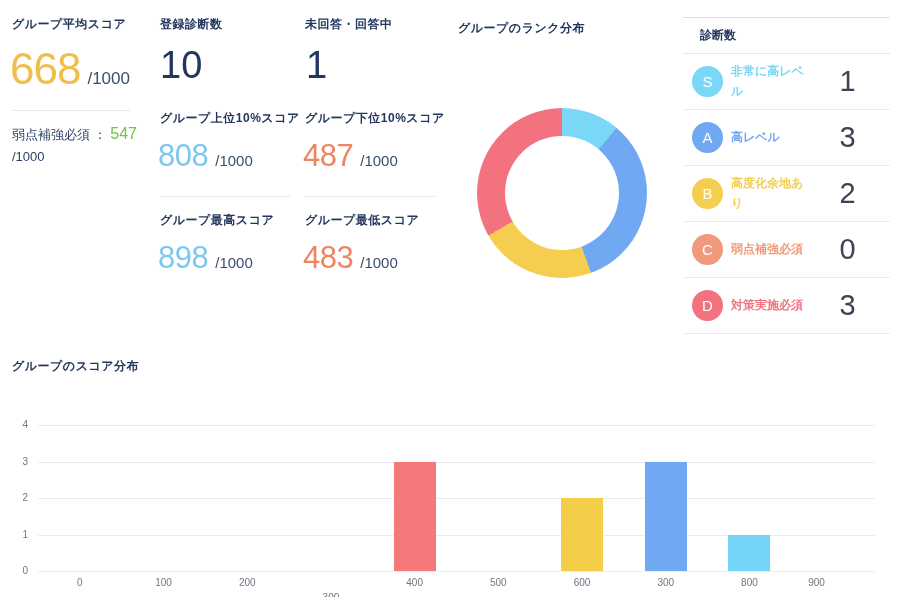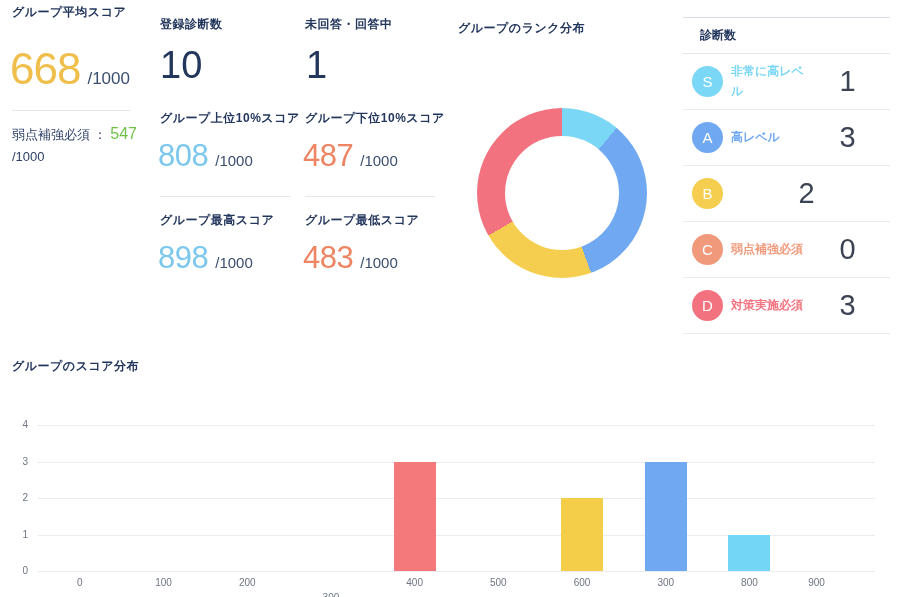--- a/index.html
+++ b/index.html
@@ -38,21 +38,21 @@
   
   .grid-line { position:absolute; height:1px; background:#e9edf1; }
   .tick-label { position:absolute; font-size:10px; color:#6e7683; }
   .bar { position:absolute; }
 </style>
 </head>
 <body>
 
 <div id="app">
 
-  <div class="abs m-label" style="left:12px; top:4px">グループ平均スコア</div>
+  <div class="abs m-label" style="left:12px; top:16px">グループ平均スコア</div>
   <div class="abs val-row" style="left:10px; top:44px">
     <span class="val-big" style="color:#efbe4b">668</span>
     <span class="denom">/1000</span>
   </div>
   <div class="abs divider" style="left:12px; top:110px; width:118px"></div>
   <div class="abs nat-block" style="left:12px; top:122px">
     <span>弱点補強必須 ：</span>
     <span class="nat-val" style="color:#6ec24a">547</span>
     <span>/1000</span>
   </div>
@@ -100,20 +100,21 @@
           <span class="rt-label" style="color: rgb(123, 215, 246);">非常に高レベル</span>
           <span class="rt-count">1</span>
         </div>
         <div class="rt-row">
           <span class="rt-badge" style="background: rgb(112, 169, 242);">A</span>
           <span class="rt-label" style="color: rgb(112, 169, 242);">高レベル</span>
           <span class="rt-count">3</span>
         </div>
         <div class="rt-row">
           <span class="rt-badge" style="background: rgb(246, 206, 79);">B</span>
+          <span class="rt-label" style="color: rgb(246, 206, 79);">高度化余地あり</span>
           <span class="rt-count">2</span>
         </div>
         <div class="rt-row">
           <span class="rt-badge" style="background: rgb(240, 154, 123);">C</span>
           <span class="rt-label" style="color: rgb(240, 154, 123);">弱点補強必須</span>
           <span class="rt-count">0</span>
         </div>
         <div class="rt-row">
           <span class="rt-badge" style="background: rgb(242, 115, 127);">D</span>
           <span class="rt-label" style="color: rgb(242, 115, 127);">対策実施必須</span>

